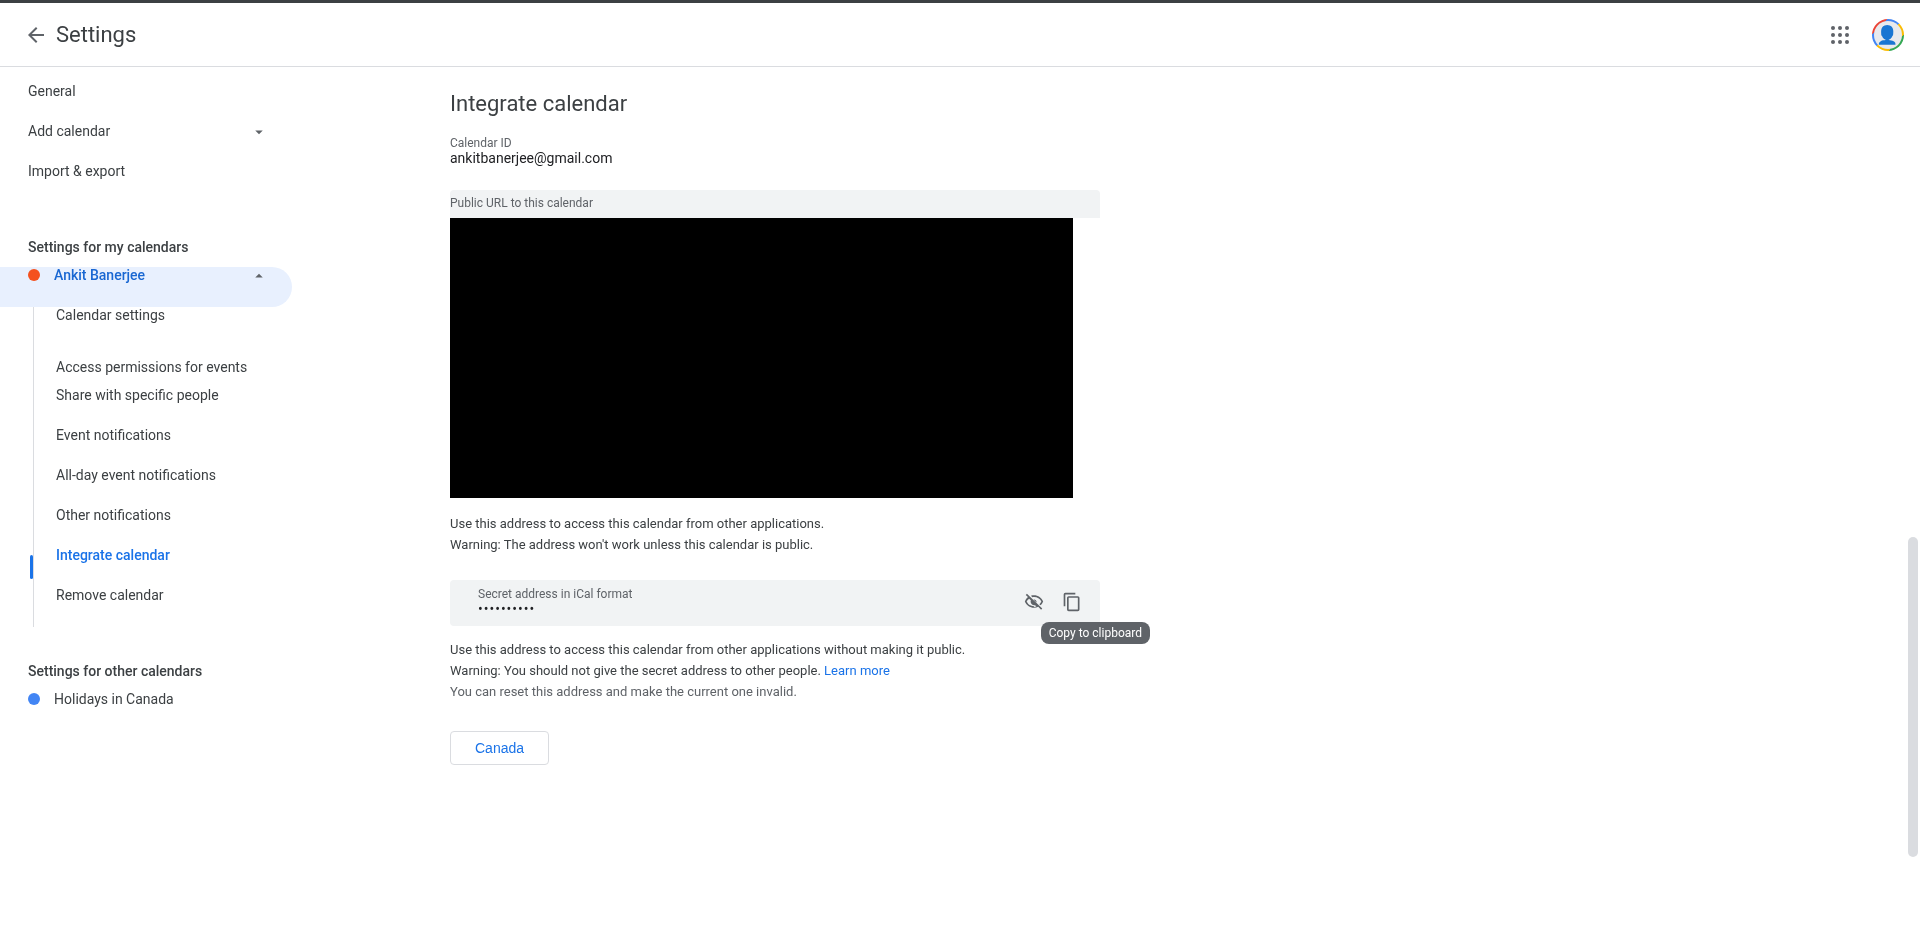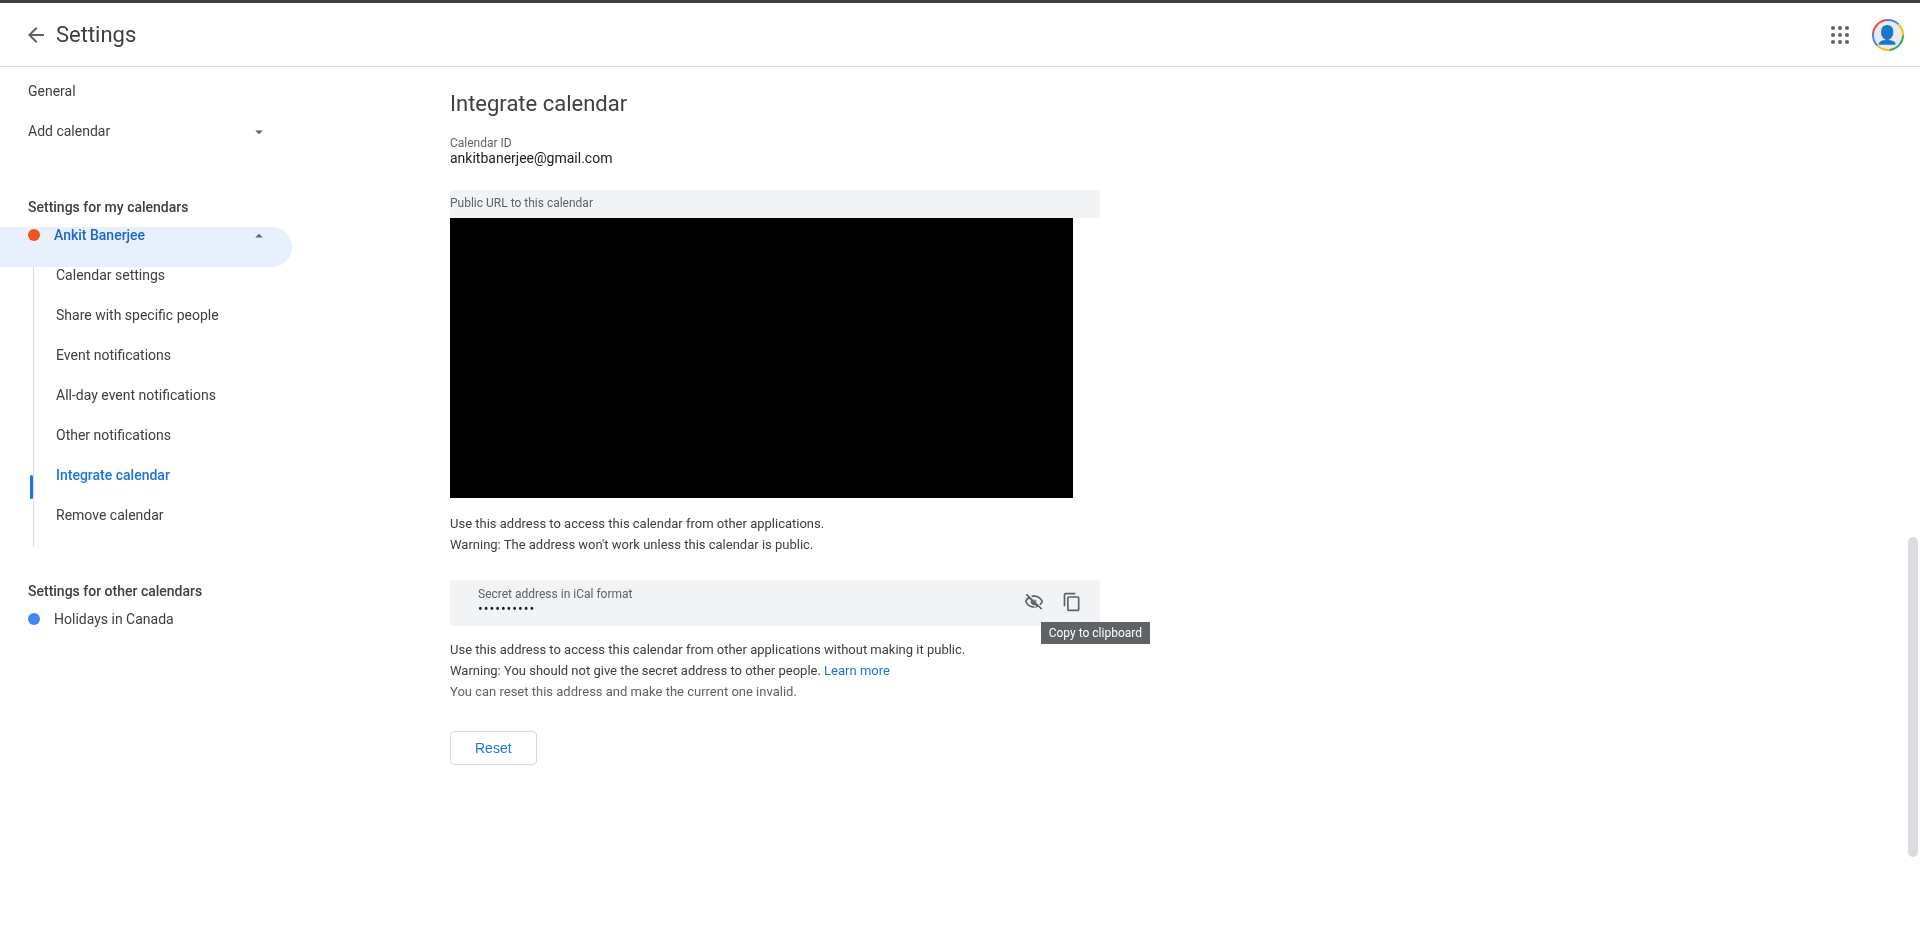--- a/index.html
+++ b/index.html
@@ -275,21 +275,21 @@
     padding: 8px 24px;
     border-radius: 4px;
     cursor: pointer;
   }
   .tooltip {
     position: absolute;
     background: #5f6368;
     color: #fff;
     font-size: 12px;
     padding: 4px 8px;
-    border-radius: 0;
+    border-radius: 8px;
     right: -50px;
     top: 42px;
     white-space: nowrap;
   }
   .scrollbar-track {
     position: absolute;
     right: 2px;
     top: 470px;
     width: 10px;
     height: 320px;
@@ -342,38 +342,44 @@
       <span>General</span>
     </div>
     <div class="nav-item">
       <span>Add calendar</span>
       <span class="chevron">
         <svg width="18" height="18" viewBox="0 0 24 24" fill="#5f6368">
             <path d="M7 10l5 5 5-5z"></path>
           </svg>
       </span>
     </div>
+    <div class="nav-item">
+      <span>Import &amp; export</span>
+    </div>
 
     <div class="nav-section-header">Settings for my calendars</div>
 
     <div class="nav-item selected-cal">
       <div class="nav-item-left">
         <span class="cal-dot orange"></span>
         <span>Ankit Banerjee</span>
       </div>
       <span class="chevron">
         <svg width="18" height="18" viewBox="0 0 24 24" fill="#5f6368">
             <path d="M7 14l5-5 5 5z"></path>
           </svg>
       </span>
     </div>
 
     <div class="nav-sub-group">
       <div class="nav-item nav-sub">
         <span>Calendar settings</span>
+      </div>
+      <div class="nav-item nav-sub nav-sub-multiline">
+        <span>Access permissions for events</span>
       </div>
       <div class="nav-item nav-sub">
         <span>Share with specific people</span>
       </div>
       <div class="nav-item nav-sub">
         <span>Event notifications</span>
       </div>
       <div class="nav-item nav-sub">
         <span>All-day event notifications</span>
       </div>
@@ -432,20 +438,20 @@
         </div>
         <div class="tooltip">Copy to clipboard</div>
       </div>
 
       <div class="help-text">Use this address to access this calendar from other applications without making it public.</div>
       <div class="help-text">
         <span>Warning: You should not give the secret address to other people. </span><span class="link">Learn more</span>
       </div>
       <div class="help-text-sub">You can reset this address and make the current one invalid.</div>
 
-      <button class="reset-btn">Reset</button>
+      <button class="reset-btn">Canada</button>
     </div>
 
     <div class="scrollbar-track">
       <div class="scrollbar-thumb"></div>
     </div>
   </div>
 </div>
 
 </body></html>

